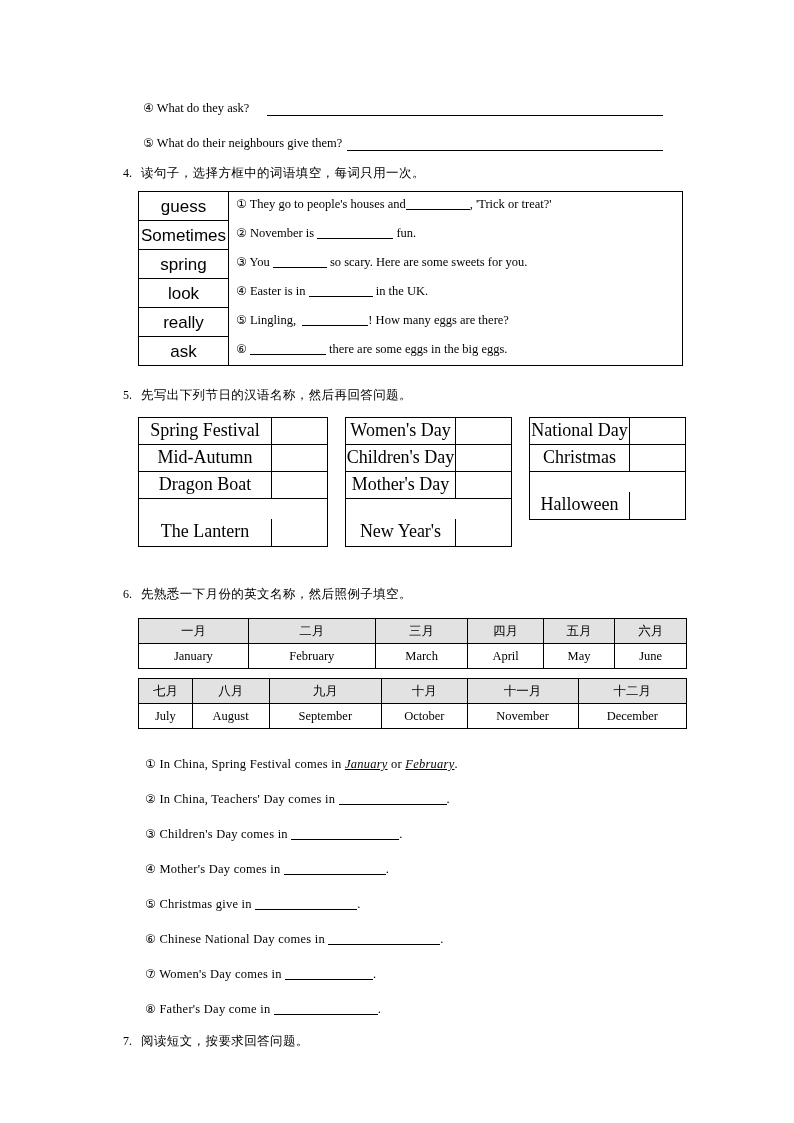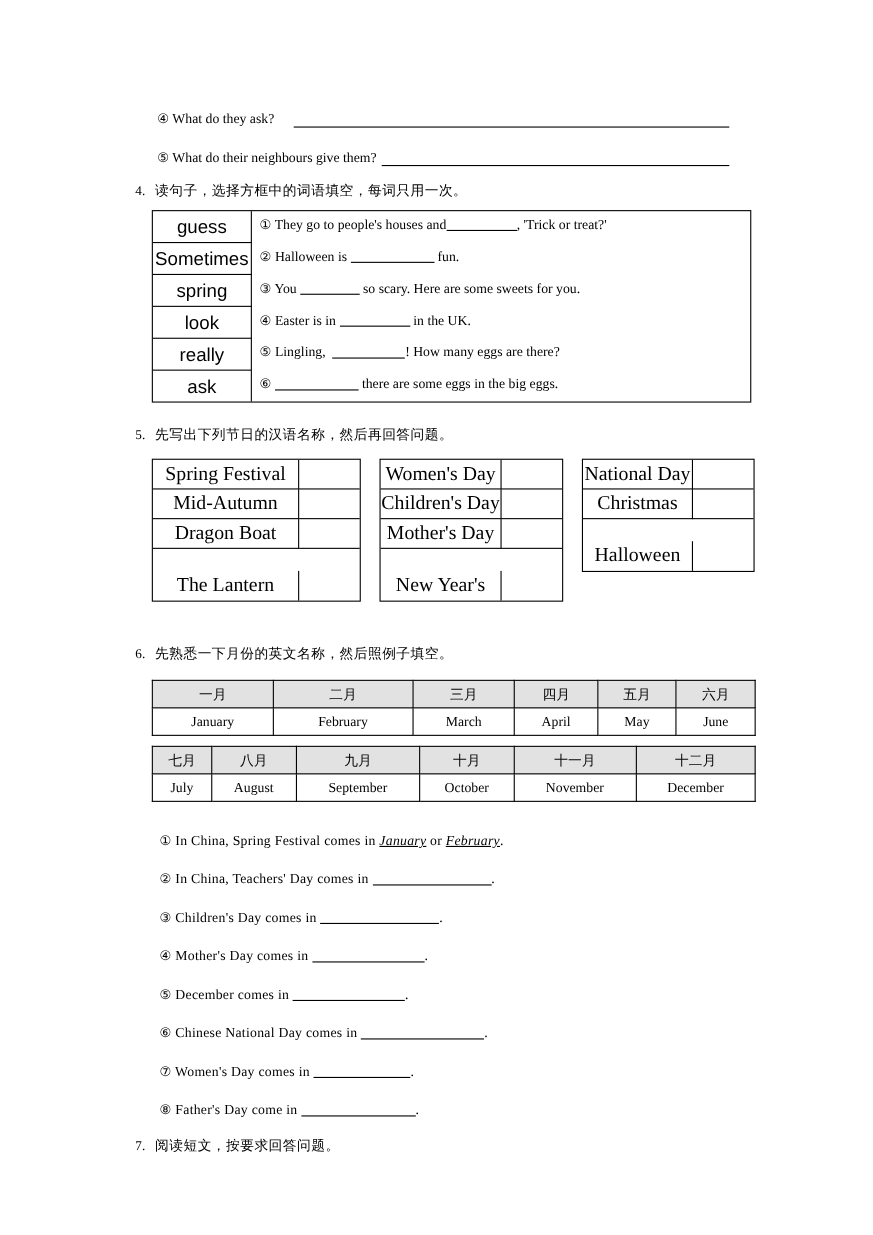--- a/index.html
+++ b/index.html
@@ -173,21 +173,21 @@
       <div class="wb-word">guess</div>
       <div class="wb-sent">
         <span class="circnum">①</span>
         <span>They go to people's houses and</span><span class="blank-ul" style="width:64px;"></span><span>, 'Trick or treat?'</span>
       </div>
     </div>
     <div class="wb-row">
       <div class="wb-word">Sometimes</div>
       <div class="wb-sent">
         <span class="circnum">②</span>
-        <span>Halloween is</span> <span class="blank-ul" style="width:76px;"></span> <span>fun.</span>
+        <span>November is</span> <span class="blank-ul" style="width:76px;"></span> <span>fun.</span>
       </div>
     </div>
     <div class="wb-row">
       <div class="wb-word">spring</div>
       <div class="wb-sent">
         <span class="circnum">③</span>
         <span>You</span> <span class="blank-ul" style="width:54px;"></span> <span>so scary. Here are some sweets for you.</span>
       </div>
     </div>
     <div class="wb-row">
@@ -345,21 +345,21 @@
   </div>
 
   <div class="sent" style="left:140px; top:862px;">
     <span class="circnum">④</span>
     <span>Mother's Day comes in</span>
     <span class="uline" style="width:102px;"></span><span>.</span>
   </div>
 
   <div class="sent" style="left:140px; top:897px;">
     <span class="circnum">⑤</span>
-    <span>December comes in</span>
+    <span>Christmas give in</span>
     <span class="uline" style="width:102px;"></span><span>.</span>
   </div>
 
   <div class="sent" style="left:140px; top:932px;">
     <span class="circnum">⑥</span>
     <span>Chinese National Day comes in</span>
     <span class="uline" style="width:112px;"></span><span>.</span>
   </div>
 
   <div class="sent" style="left:140px; top:967px;">

